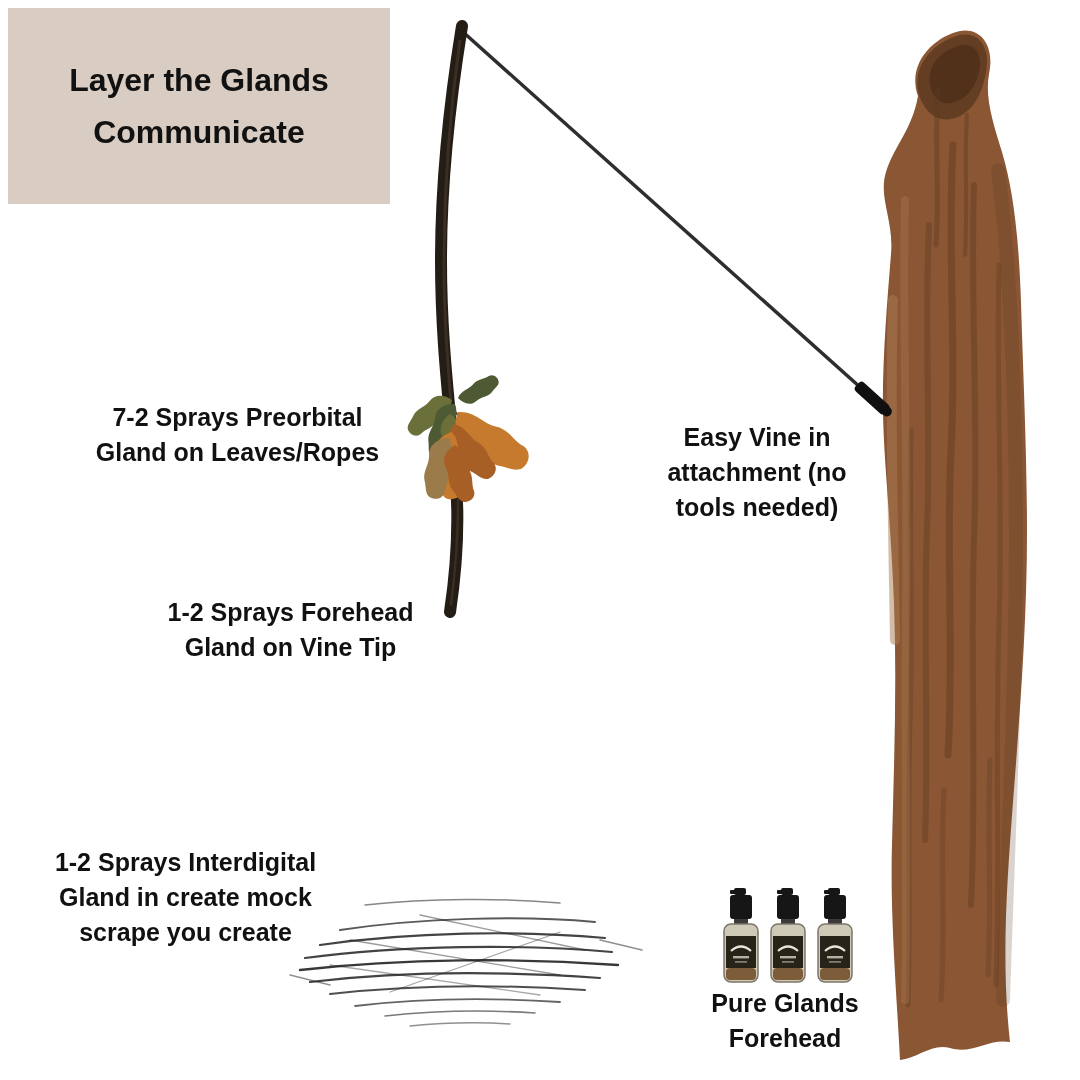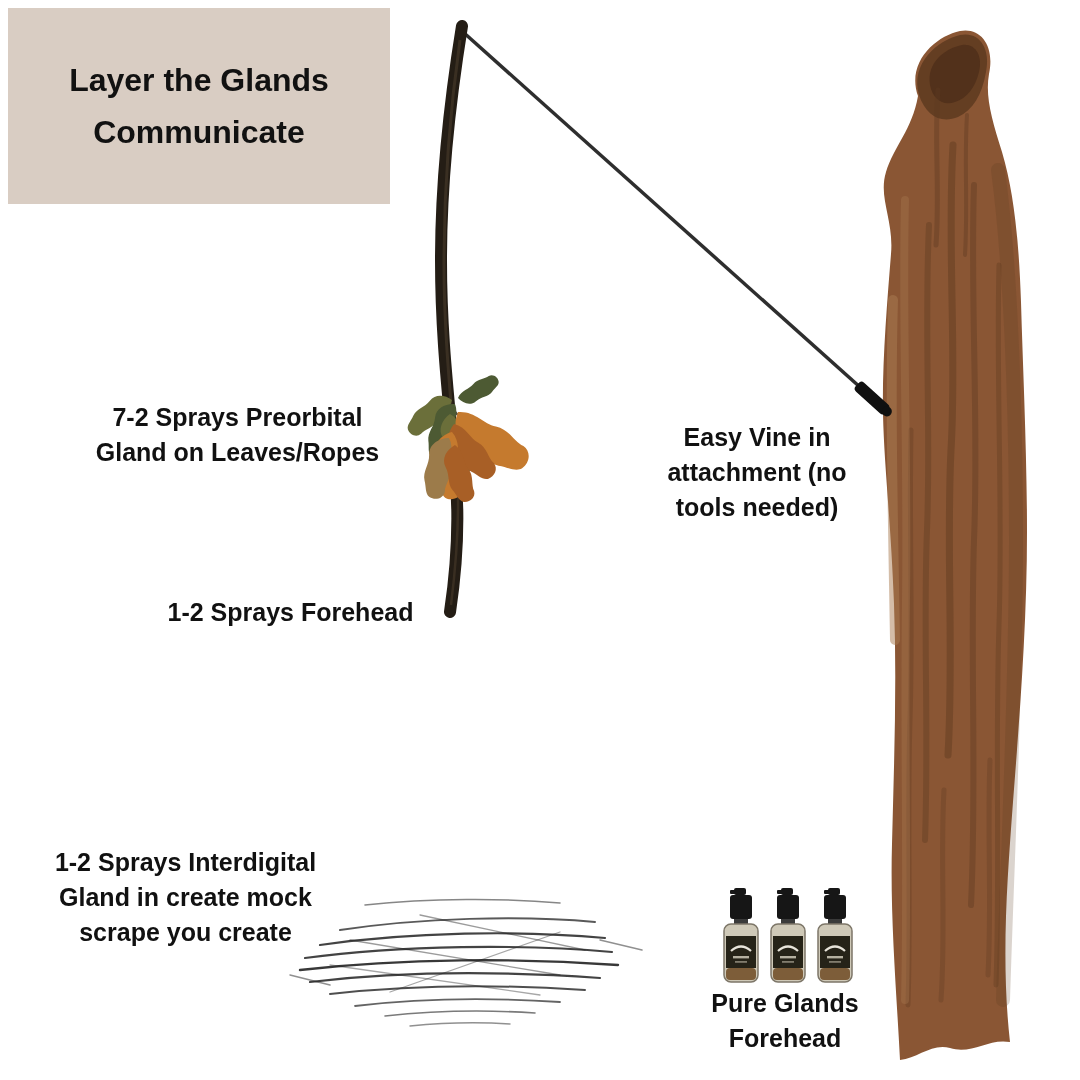--- a/index.html
+++ b/index.html
@@ -137,20 +137,21 @@
   </div>
 
   <div class="label label-screw">
     <div class="line">Easy Vine in</div>
     <div class="line">attachment (no</div>
     <div class="line">tools needed)</div>
   </div>
 
   <div class="label label-forehead">
     <div class="line">1-2 Sprays Forehead</div>
+    <div class="line">Gland on Vine Tip</div>
   </div>
 
   <div class="label label-interdigital">
     <div class="line">1-2 Sprays Interdigital</div>
     <div class="line">Gland in create mock</div>
     <div class="line">scrape you create</div>
   </div>
 
   <div class="label label-pure-glands">
     <div class="line">Pure Glands</div>

